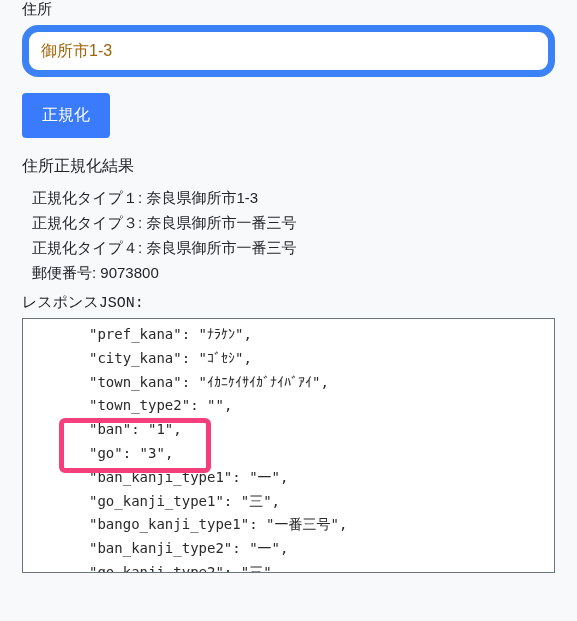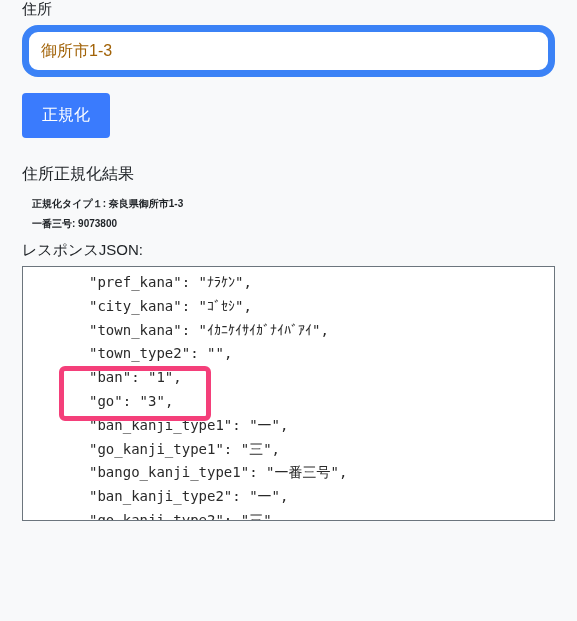--- a/index.html
+++ b/index.html
@@ -40,46 +40,46 @@
       margin-top: 16px;
       padding: 12px 20px;
       background: #3a7bfd;
       color: #fff;
       border: none;
       border-radius: 4px;
       font-size: 16px;
       cursor: pointer;
     }
     .section-title {
-      margin-top: 26px;
+      margin-top: 18px;
       margin-bottom: 12px;
       font-size: 16px;
       font-weight: normal;
       color: #212529;
     }
     .result-list {
       padding: 0 0 0 10px;
       margin-bottom: 8px;
     }
     .result-row {
       margin: 6px 0;
-      font-size: 10px;
+      font-size: 15px;
       color: #212529;
-      font-weight: bold;
     }
     .result-row .label {
       display: inline;
     }
     .result-row .value {
       display: inline;
     }
     .json-title {
       margin-top: 10px;
       margin-bottom: 6px;
       font-size: 15px;
+      font-family: Liberation Mono, monospace;
     }
     .json-box {
       position: relative;
       border: 1px solid #6c757d;
       background: #fff;
       height: 255px;
       overflow: auto;
       font-family: ui-monospace, SFMono-Regular, Menlo, Monaco, Consolas, monospace;
       font-size: 14px;
       line-height: 1.7;
@@ -121,21 +121,27 @@
   <label class="form-label">住所</label>
   <input type="text" class="form-input" value="御所市1-3" style="">
   <button class="btn-primary">正規化</button>
 
   <h2 class="section-title">住所正規化結果</h2>
   <div class="result-list">
     <div class="result-row">
       <span class="label">正規化タイプ１: </span><span class="value">奈良県御所市1-3</span>
     </div>
     <div class="result-row">
-      <span class="label">一番三号: </span><span class="value">9073800</span>
+      <span class="label">正規化タイプ３: </span><span class="value">奈良県御所市一番三号</span>
+    </div>
+    <div class="result-row">
+      <span class="label">正規化タイプ４: </span><span class="value">奈良県御所市一番三号</span>
+    </div>
+    <div class="result-row">
+      <span class="label">郵便番号: </span><span class="value">9073800</span>
     </div>
   </div>
 
   <div class="json-title">レスポンスJSON:</div>
   <div class="json-box" id="json-box">
     <div class="highlight-box"></div>
   <div class="json-line"><span class="jkey">"pref_kana"</span><span class="jp">: </span><span class="jstr">"ﾅﾗｹﾝ"</span><span class="jp">,</span></div>
       <div class="json-line"><span class="jkey">"city_kana"</span><span class="jp">: </span><span class="jstr">"ｺﾞｾｼ"</span><span class="jp">,</span></div>
       <div class="json-line"><span class="jkey">"town_kana"</span><span class="jp">: </span><span class="jstr">"ｲｶﾆｹｲｻｲｶﾞﾅｲﾊﾞｱｲ"</span><span class="jp">,</span></div>
       <div class="json-line"><span class="jkey">"town_type2"</span><span class="jp">: </span><span class="jstr">""</span><span class="jp">,</span></div>

